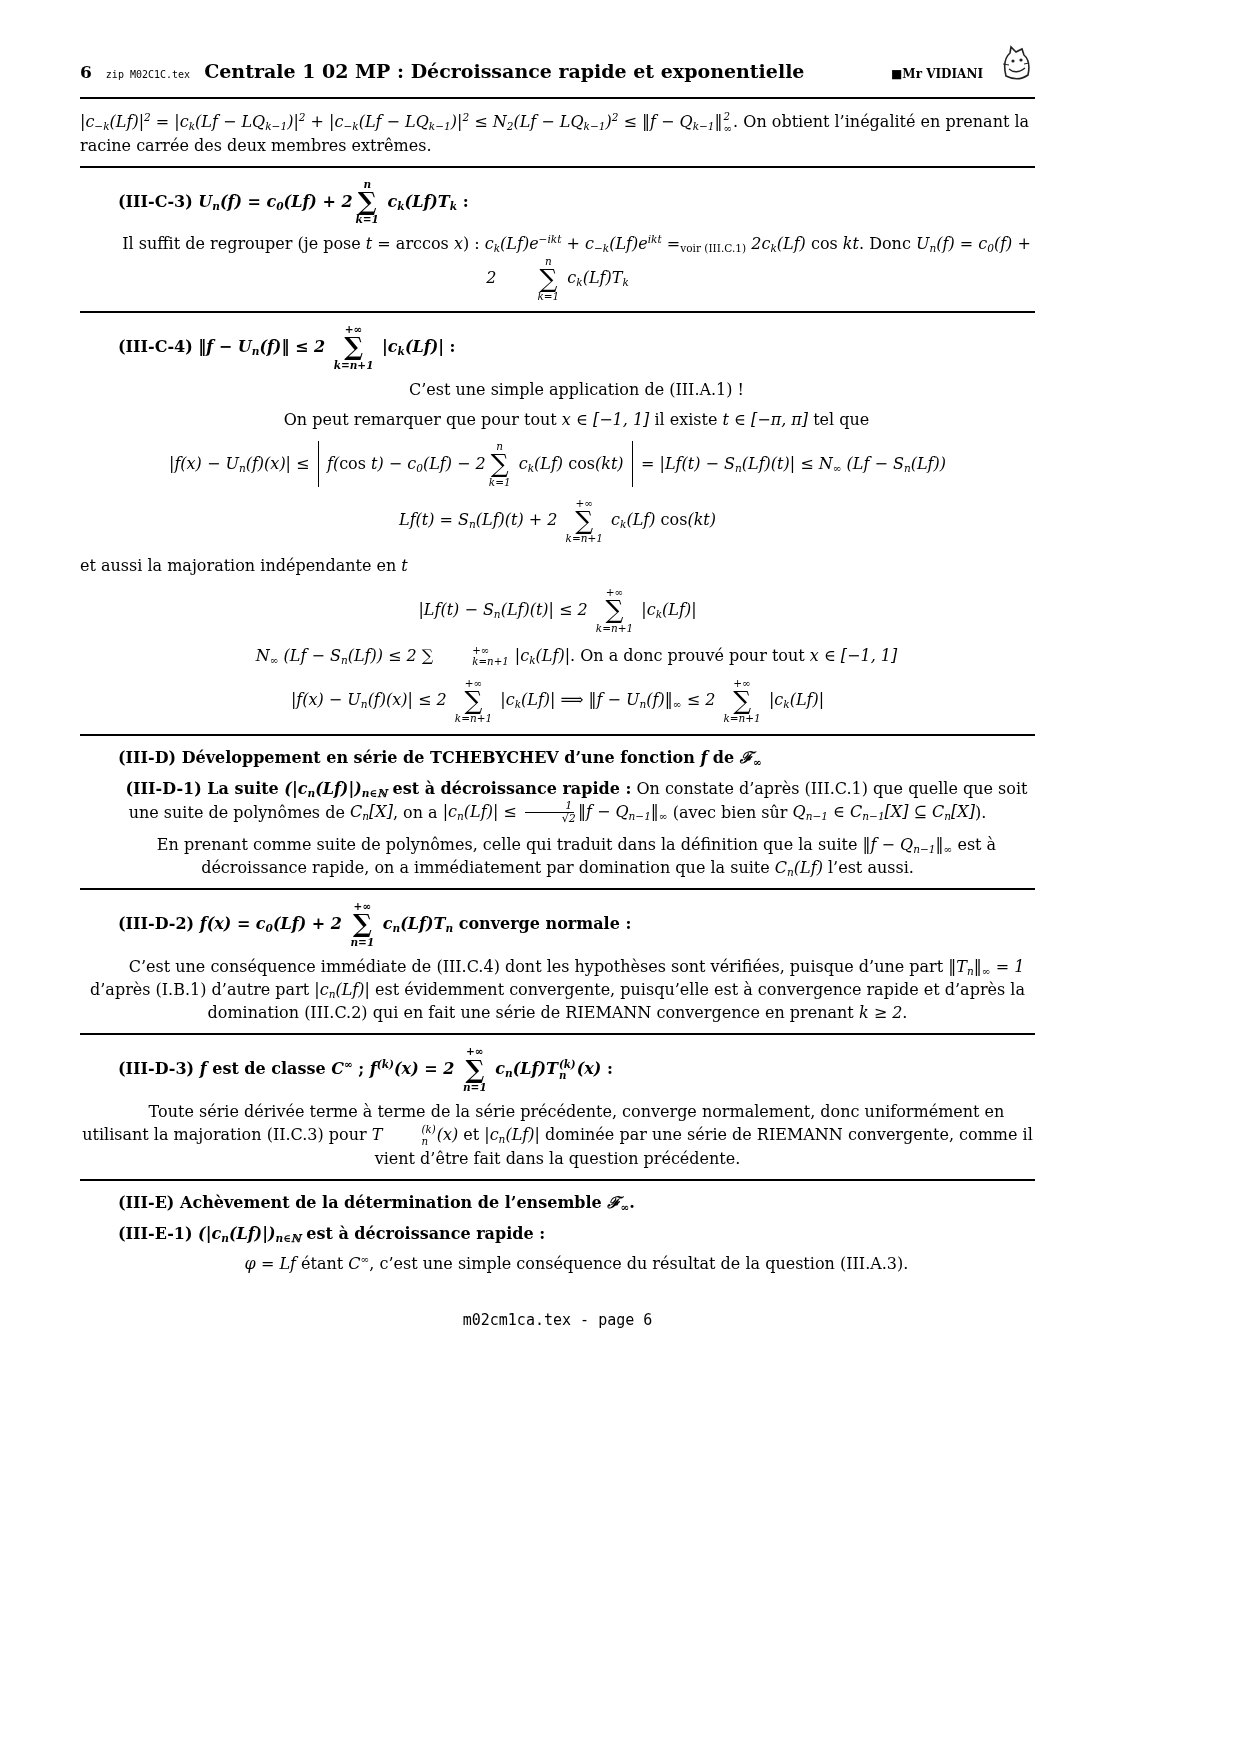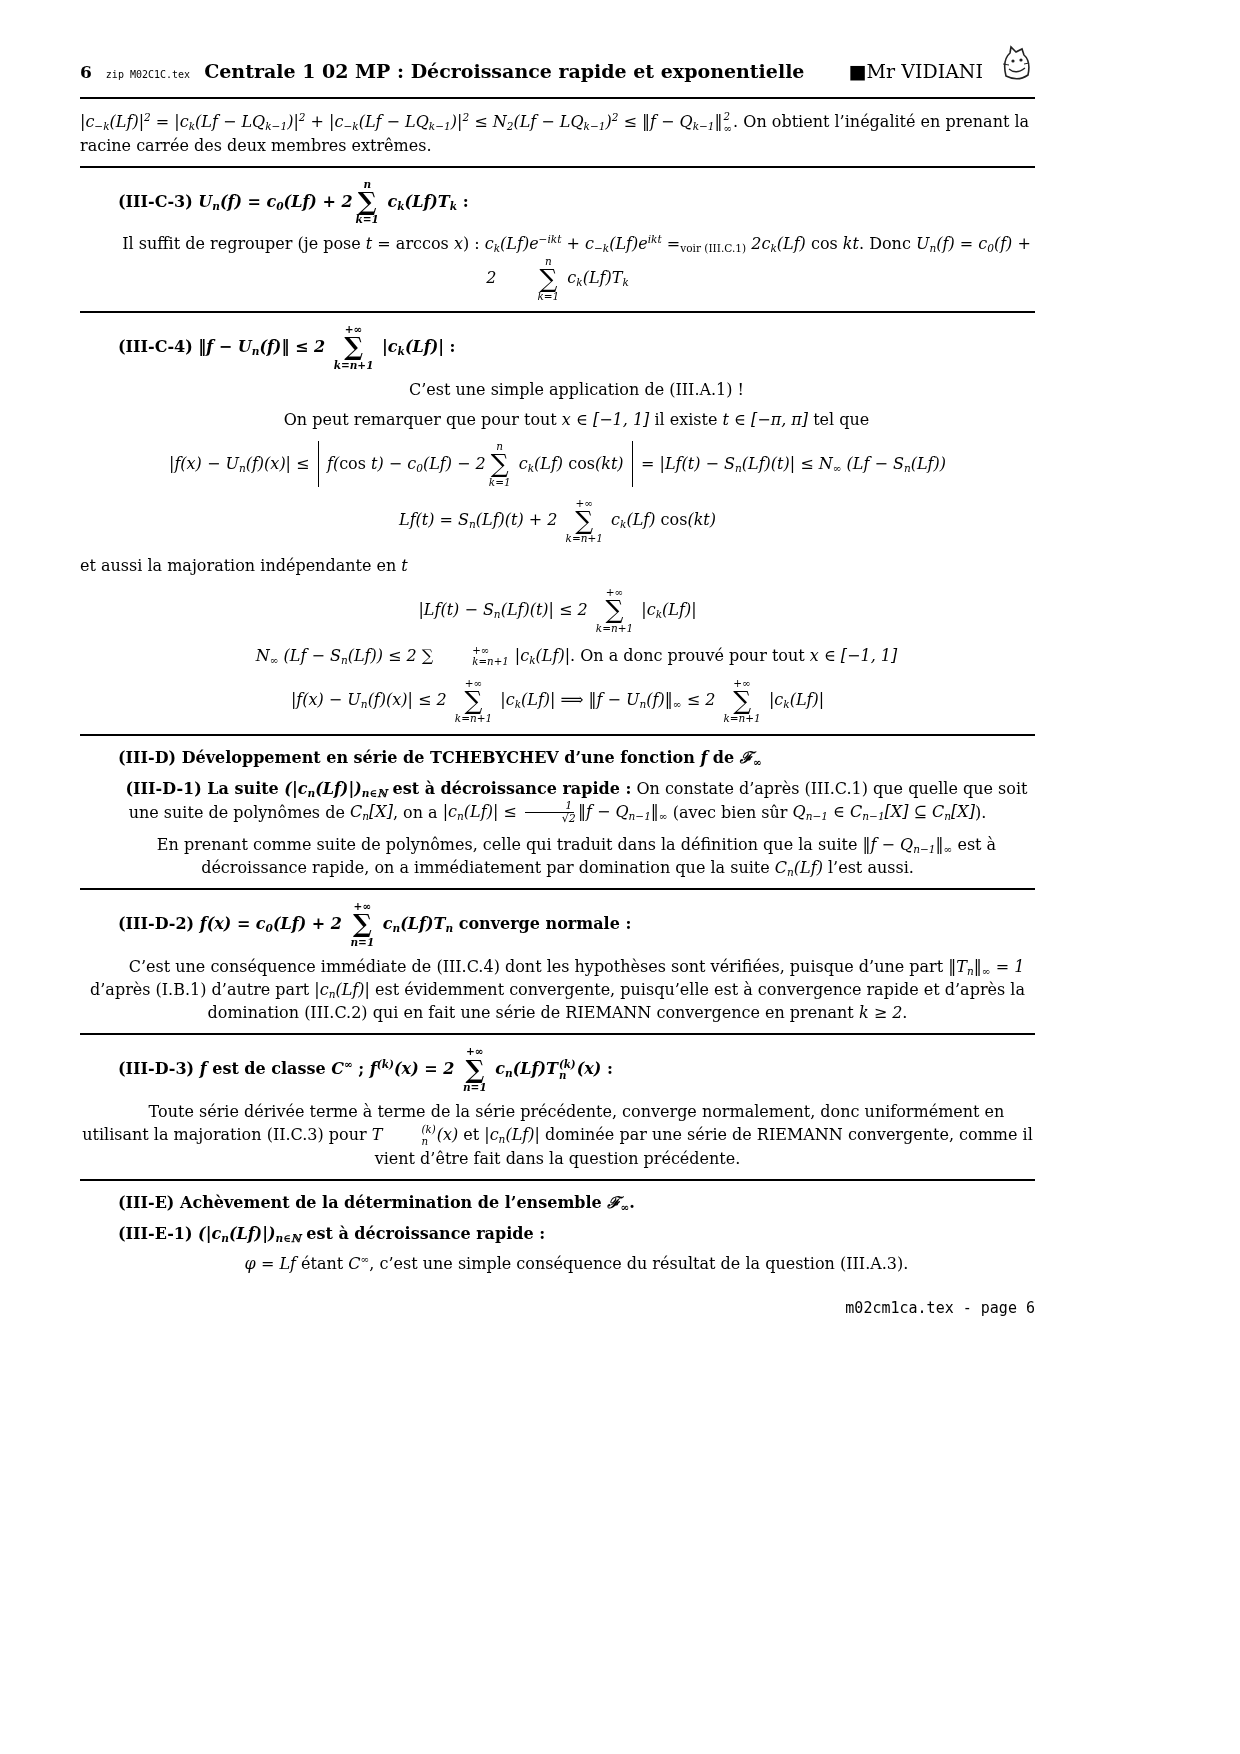--- a/index.html
+++ b/index.html
@@ -10,31 +10,31 @@
     font-family: "DejaVu Serif", "Liberation Serif", serif;
     font-size: 16px;
   }
   .page { width: 1240px; height: 1754px; padding: 60px 205px 0 80px; overflow: hidden; }
 
   
   .pagehead { display: flex; align-items: baseline; gap: 14px; margin-bottom: 4px; }
   .pnum { font-weight: bold; font-size: 17px; }
   .filelabel { font-family: "DejaVu Sans Mono", monospace; font-size: 10px; white-space: nowrap; }
   .headtitle { flex: 1; text-align: left; font-weight: bold; font-size: 19px; }
-  .author { font-weight: normal; font-size: 19px; white-space: nowrap; }
+  .author { font-weight: bold; font-size: 12px; white-space: nowrap; }
   .logo { align-self: flex-start; margin-top: -16px; }
 
   .rule { border: none; border-top: 2px solid #000; margin: 9px 0 11px 0; }
 
   .p { margin: 7px 0; line-height: 1.45; }
   .indent { text-indent: 38px; text-align: center; }
   .hd { font-weight: bold; padding-left: 38px; margin: 8px 0 5px 0; line-height: 1.4; }
   .eq { text-align: center; margin: 10px 0; line-height: 1.3; }
   .footer {
-    margin-top: 24px; text-align: right;
+    margin-top: 36px; text-align: center;
     font-family: "DejaVu Sans Mono", monospace; font-size: 15px;
   }
 
   
   .mi { font-style: italic; }
   .mi .mrm, .mrm { font-style: normal; }
   sub, sup { font-size: 66%; line-height: 0; }
   sub { vertical-align: -0.3em; }
   sup { vertical-align: 0.55em; }
   .msum { display: inline-flex; flex-direction: column; align-items: center; vertical-align: middle; padding: 0 3px; }

